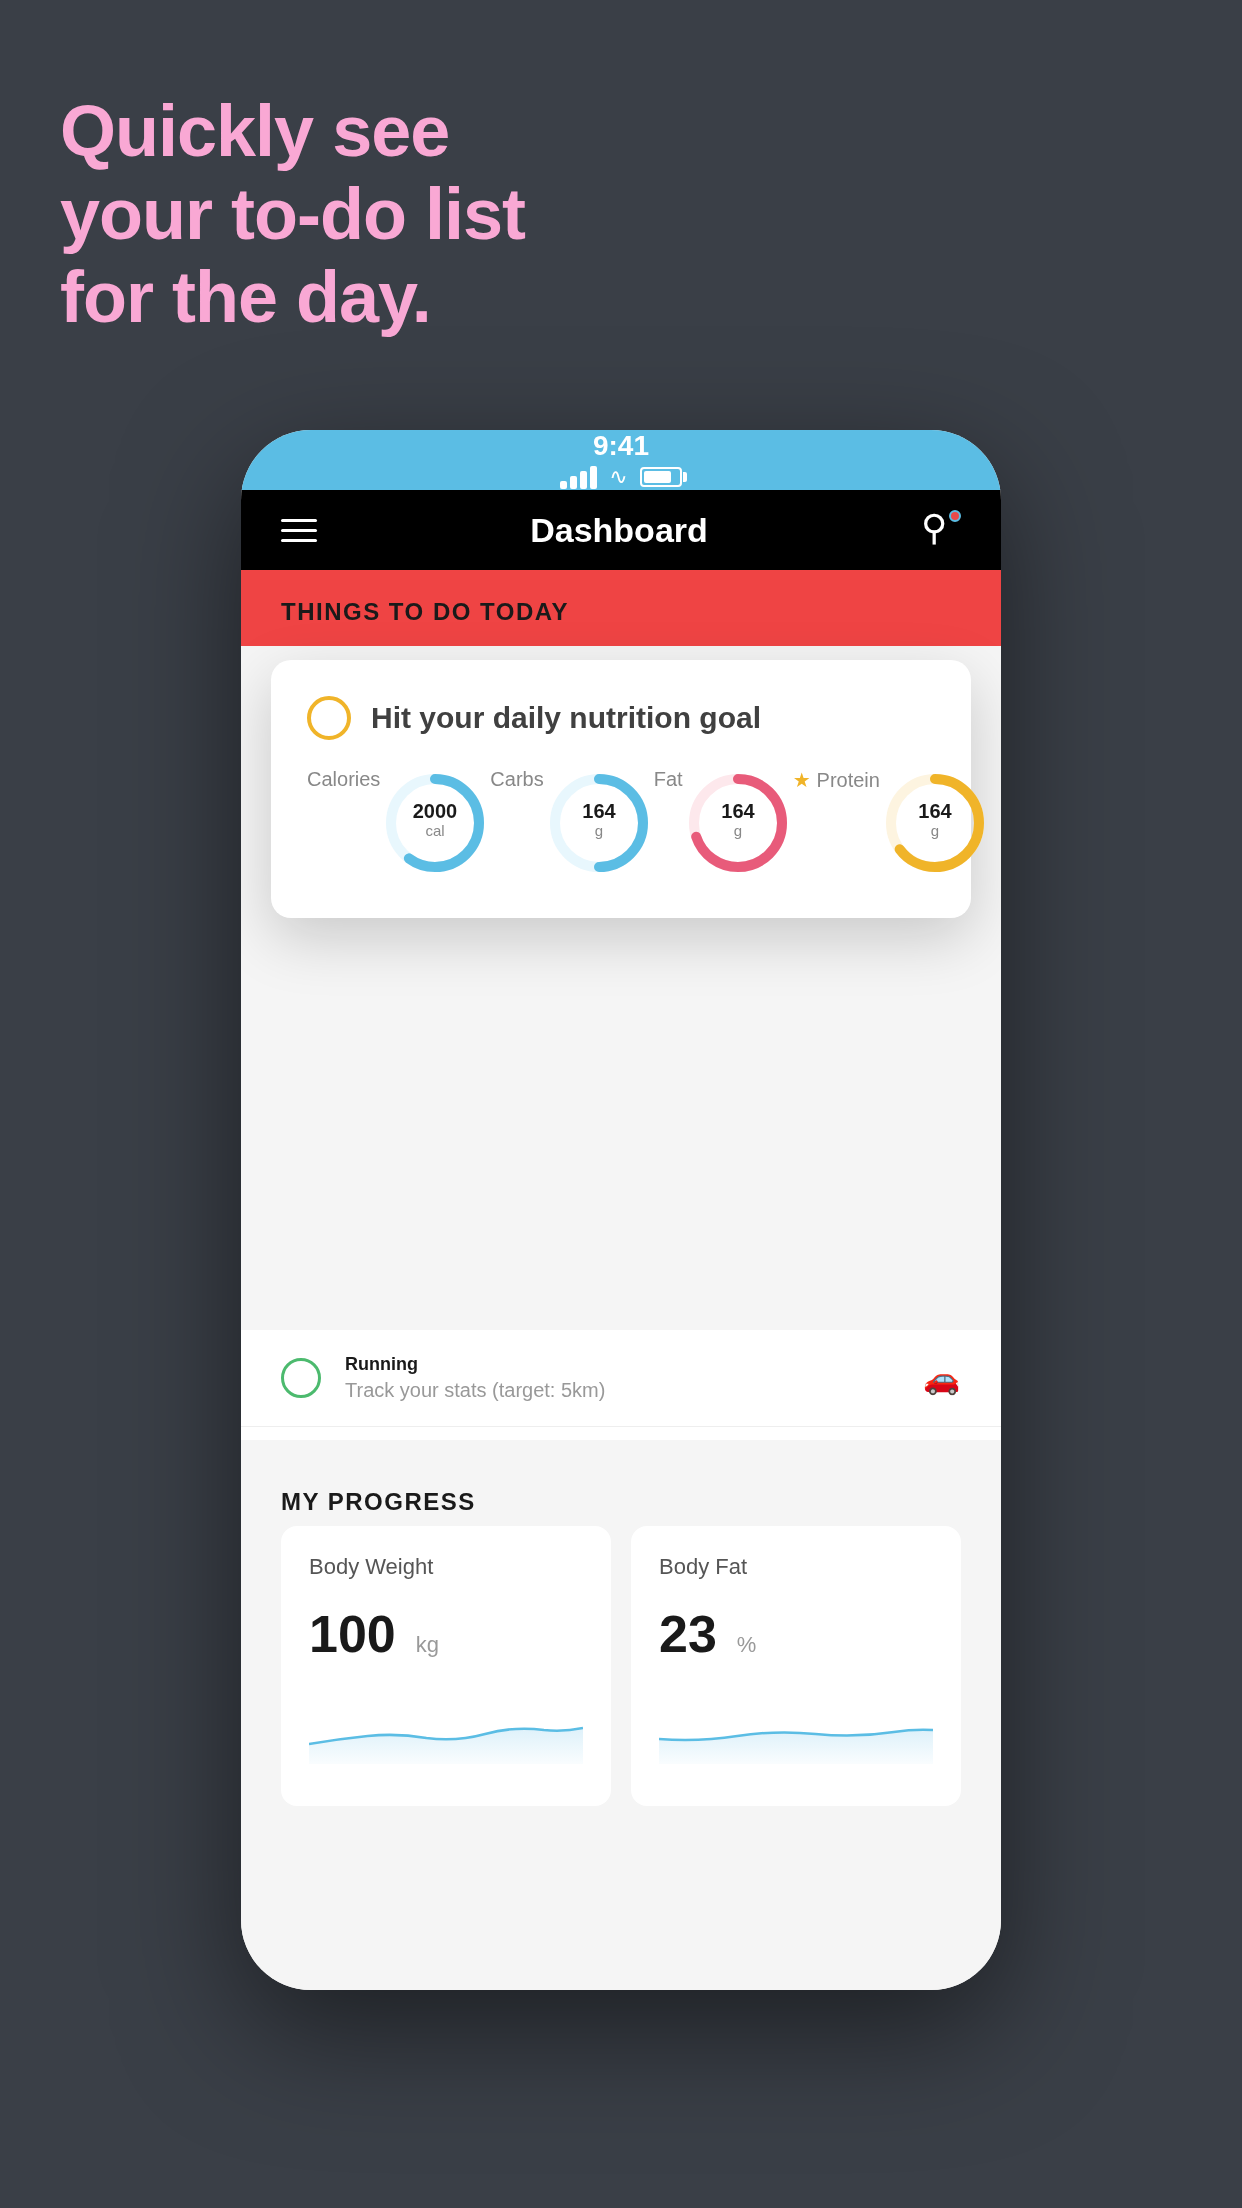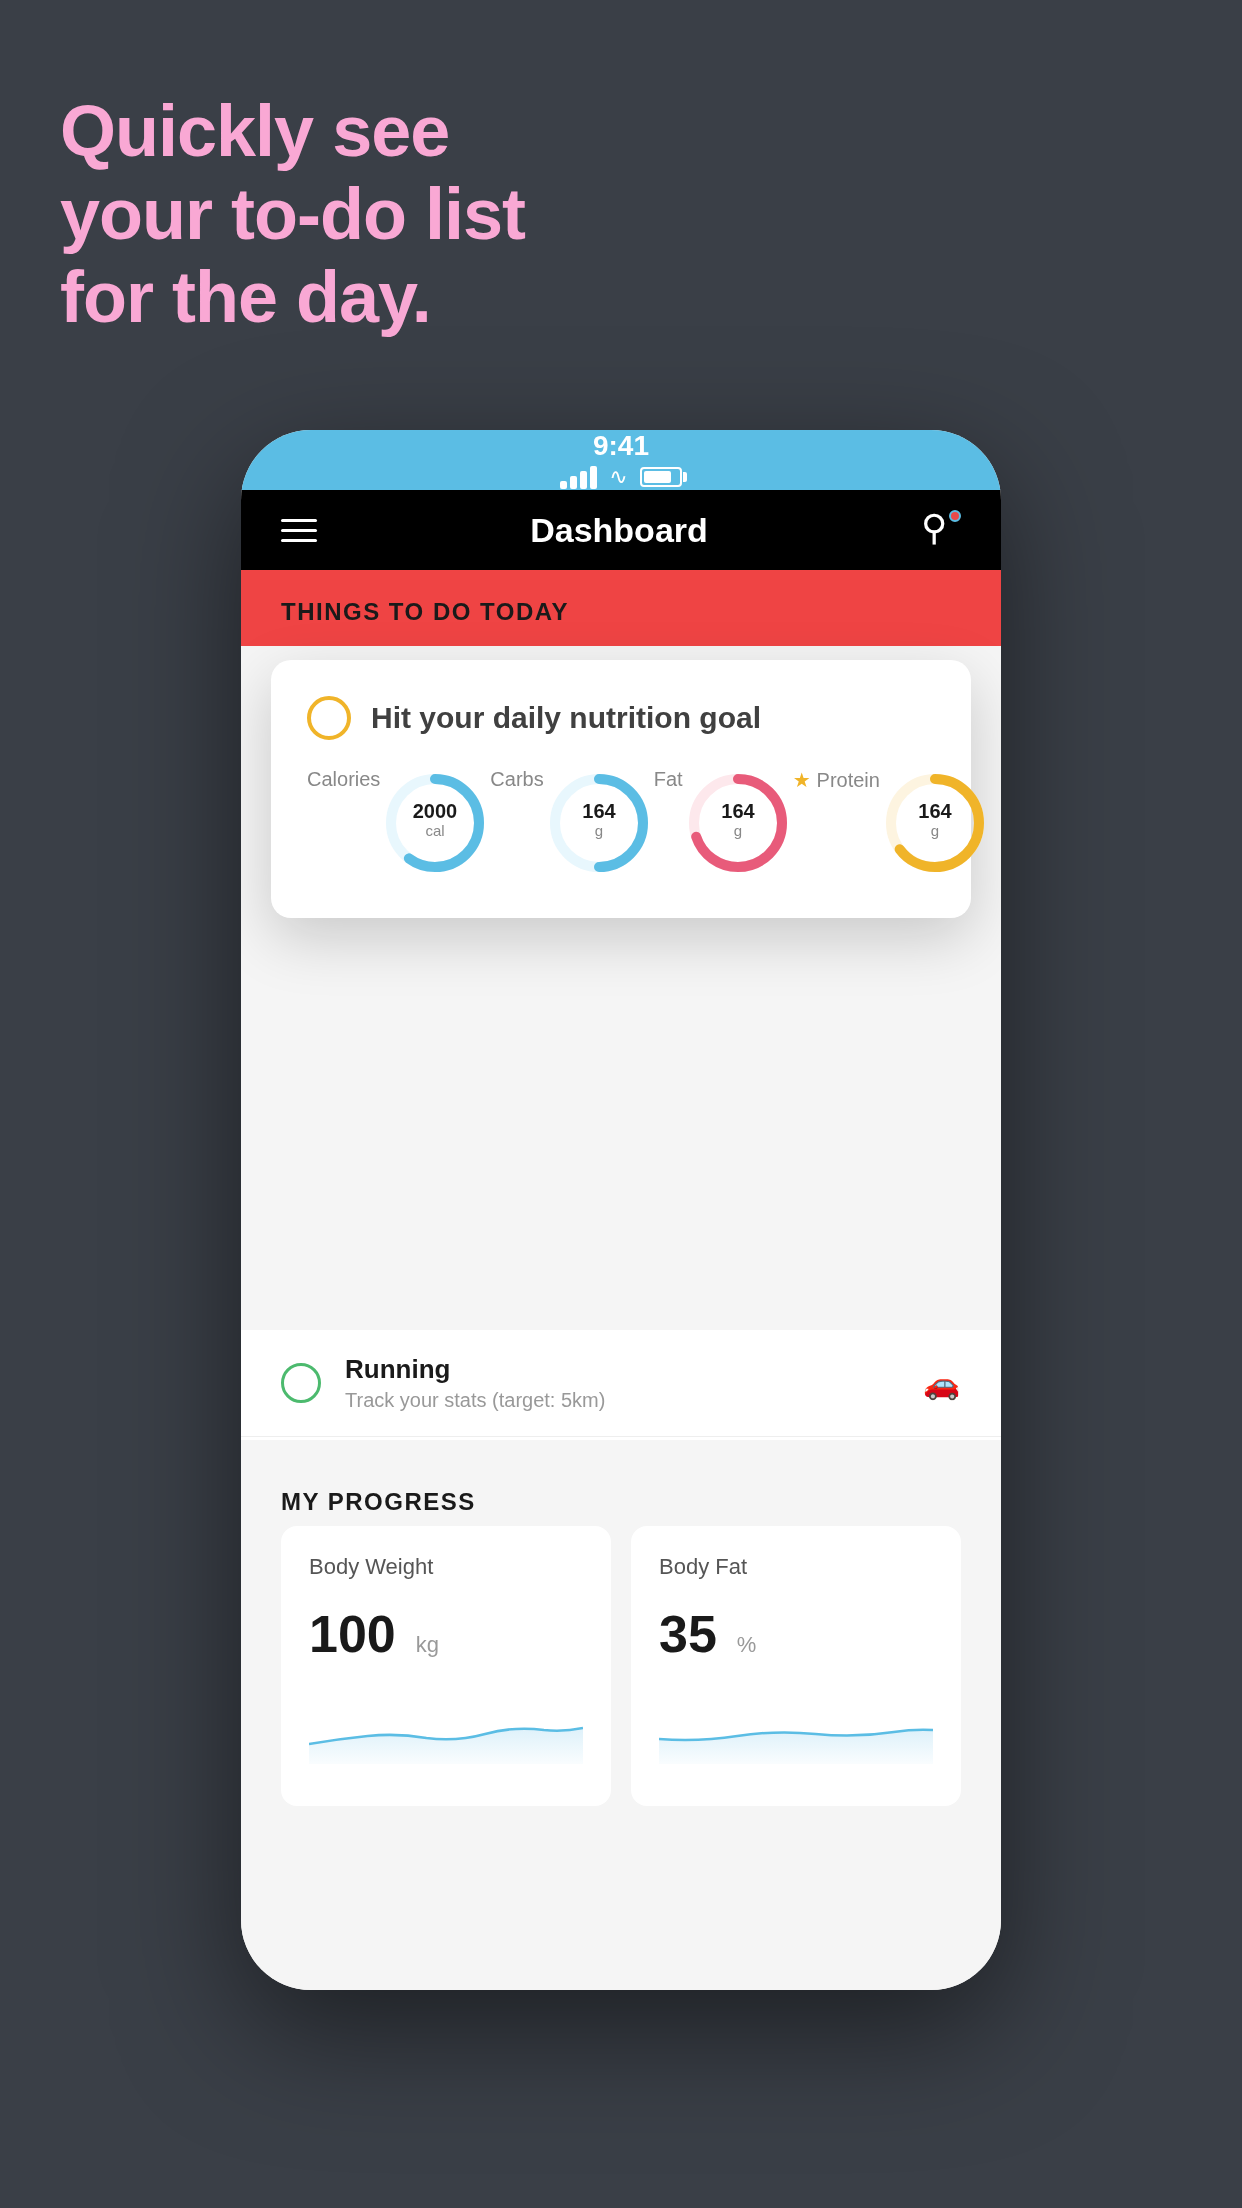--- a/index.html
+++ b/index.html
@@ -290,21 +290,21 @@
 
     .todo-circle.yellow {
       border-color: #f0b429;
     }
 
     .todo-text {
       flex: 1;
     }
 
     .todo-main {
-      font-size: 26px;
+      font-size: 18px;
       font-weight: 600;
       color: #1a1a1a;
       margin-bottom: 4px;
     }
 
     .todo-sub {
       font-size: 20px;
       color: #999;
     }
 
@@ -540,21 +540,21 @@
                 </defs>
                 <path d="M0 60 Q30 55 60 52 Q90 49 120 54 Q150 58 180 50 Q210 42 240 46 Q260 48 280 44 L280 80 L0 80 Z" fill="url(#bg1)"></path>
                 <path d="M0 60 Q30 55 60 52 Q90 49 120 54 Q150 58 180 50 Q210 42 240 46 Q260 48 280 44" stroke="#5bbde4" stroke-width="2.5" fill="none"></path>
               </svg>
             </div>
           </div>
 
           <div class="progress-card">
             <div class="progress-card-title">Body Fat</div>
             <div class="progress-value-row">
-              <span class="progress-value">35</span>
+              <span class="progress-value">23</span>
               <span class="progress-unit">%</span>
             </div>
             <div class="sparkline">
               <svg viewBox="0 0 280 80" preserveAspectRatio="none">
                 <defs>
                   <linearGradient id="bg2" x1="0" y1="0" x2="0" y2="1">
                     <stop offset="0%" stop-color="#c8e8f7" stop-opacity="0.6"></stop>
                     <stop offset="100%" stop-color="#c8e8f7" stop-opacity="0.1"></stop>
                   </linearGradient>
                 </defs>

